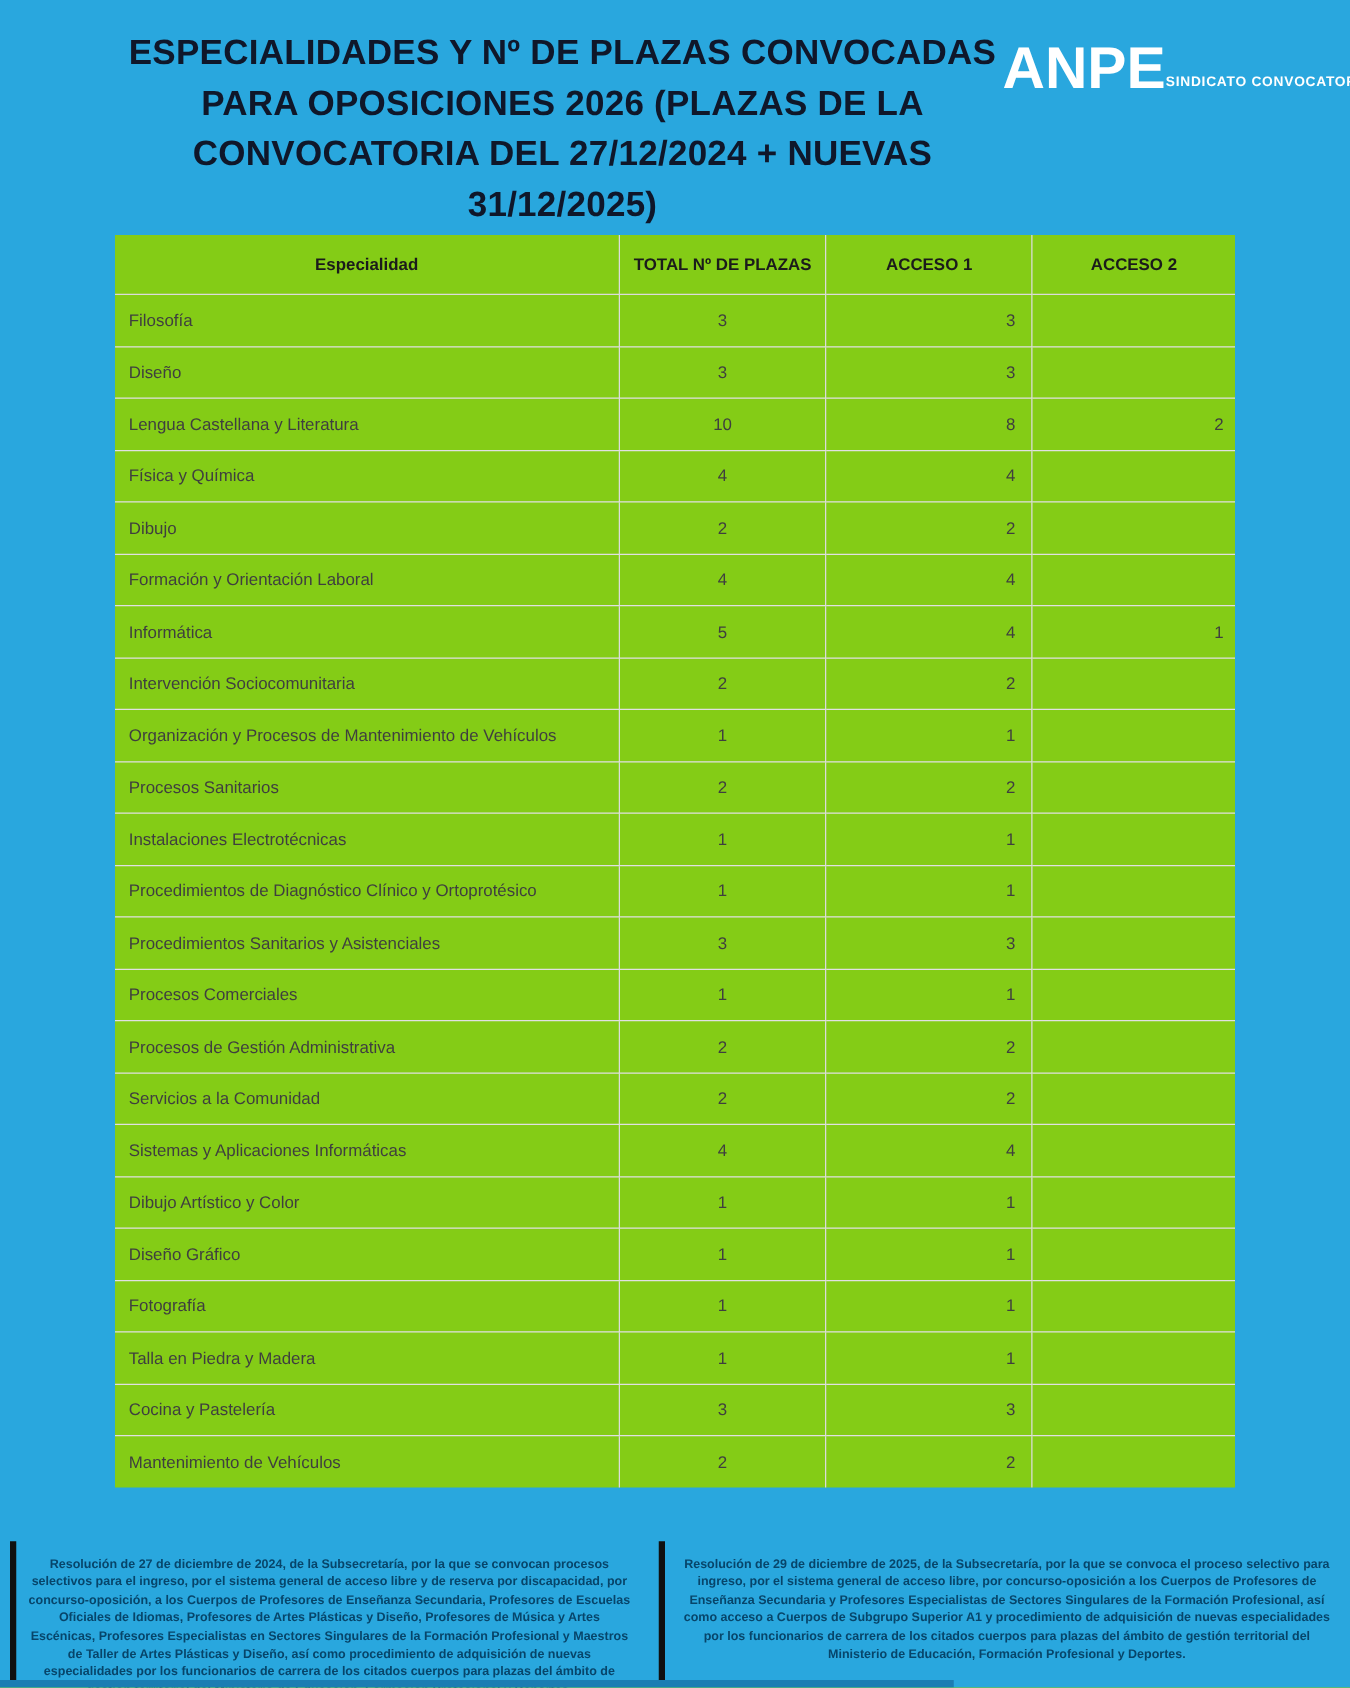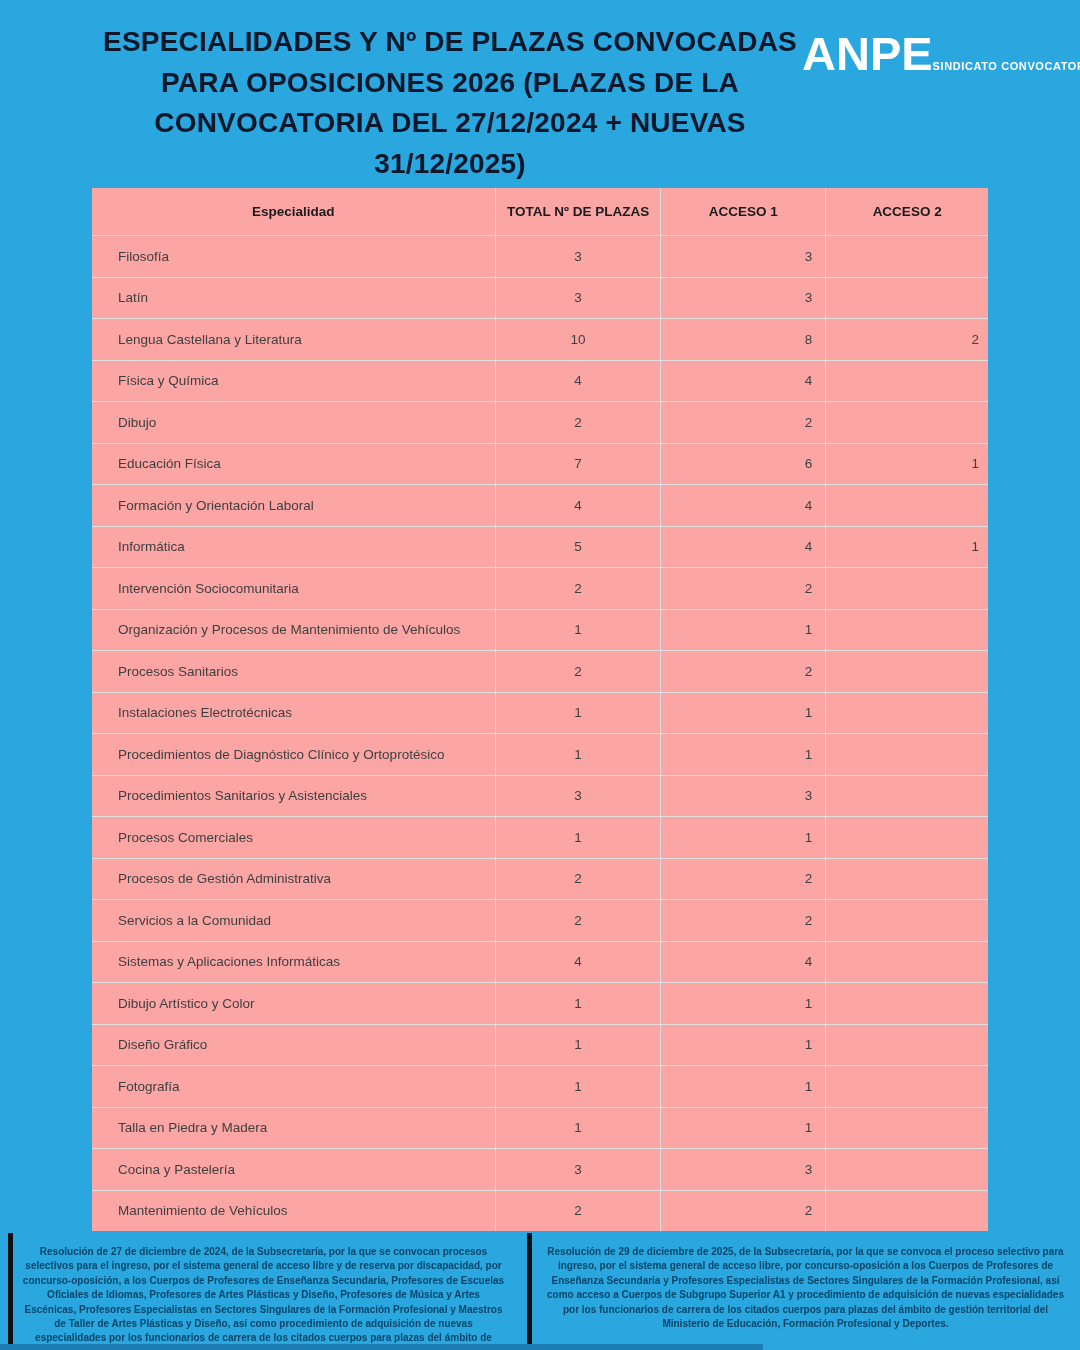--- a/index.html
+++ b/index.html
@@ -41,41 +41,41 @@
     letter-spacing: 1.5px; white-space: nowrap;
   }
 
   
   .table-wrap {
     position: absolute; top: 188px; left: 92px; width: 896px;
     background: #ffffff;
   }
   table.plazas {
     width: 100%; border-collapse: collapse; table-layout: fixed;
-    background: #fca5a5;
+    background: #84cc16;
   }
   table.plazas col.c-esp   { width: 45%; }
   table.plazas col.c-total { width: 18.5%; }
   table.plazas col.c-a1    { width: 18.4%; }
   table.plazas col.c-a2    { width: 18.1%; }
 
   table.plazas th {
     height: 45px; font-size: 13.5px; font-weight: bold; color: #1b1b1b;
     text-align: center; vertical-align: middle;
     border-bottom: 1px solid #dbdbdb;
   }
   table.plazas td {
     height: 38.5px; font-size: 13.5px; color: #3f3f3f;
     vertical-align: middle;
     border-bottom: 1px solid #e0e0e0;
   }
   table.plazas th:not(:last-child),
   table.plazas td:not(:last-child) { border-right: 1px solid #dbdbdb; }
 
-  td.col-esp   { text-align: left;  padding-left: 26px; }
+  td.col-esp   { text-align: left;  padding-left: 11px; }
   td.col-total { text-align: center; }
   td.col-a1    { text-align: right; padding-right: 13px; }
   td.col-a2    { text-align: right; padding-right: 9px; }
   table.plazas tr:last-child td { border-bottom: none; }
 
   
   .footnotes {
     position: absolute; top: 1233px; left: 0; width: 1080px; height: 112px;
   }
   .footnote {
@@ -134,21 +134,21 @@
       </tr>
     </thead>
     <tbody>
         <tr>
           <td class="col-esp">Filosofía</td>
           <td class="col-total">3</td>
           <td class="col-a1">3</td>
           <td class="col-a2"></td>
         </tr>
         <tr>
-          <td class="col-esp">Latín</td>
+          <td class="col-esp">Diseño</td>
           <td class="col-total">3</td>
           <td class="col-a1">3</td>
           <td class="col-a2"></td>
         </tr>
         <tr>
           <td class="col-esp">Lengua Castellana y Literatura</td>
           <td class="col-total">10</td>
           <td class="col-a1">8</td>
           <td class="col-a2">2</td>
         </tr>
@@ -156,26 +156,20 @@
           <td class="col-esp">Física y Química</td>
           <td class="col-total">4</td>
           <td class="col-a1">4</td>
           <td class="col-a2"></td>
         </tr>
         <tr>
           <td class="col-esp">Dibujo</td>
           <td class="col-total">2</td>
           <td class="col-a1">2</td>
           <td class="col-a2"></td>
-        </tr>
-        <tr>
-          <td class="col-esp">Educación Física</td>
-          <td class="col-total">7</td>
-          <td class="col-a1">6</td>
-          <td class="col-a2">1</td>
         </tr>
         <tr>
           <td class="col-esp">Formación y Orientación Laboral</td>
           <td class="col-total">4</td>
           <td class="col-a1">4</td>
           <td class="col-a2"></td>
         </tr>
         <tr>
           <td class="col-esp">Informática</td>
           <td class="col-total">5</td>

